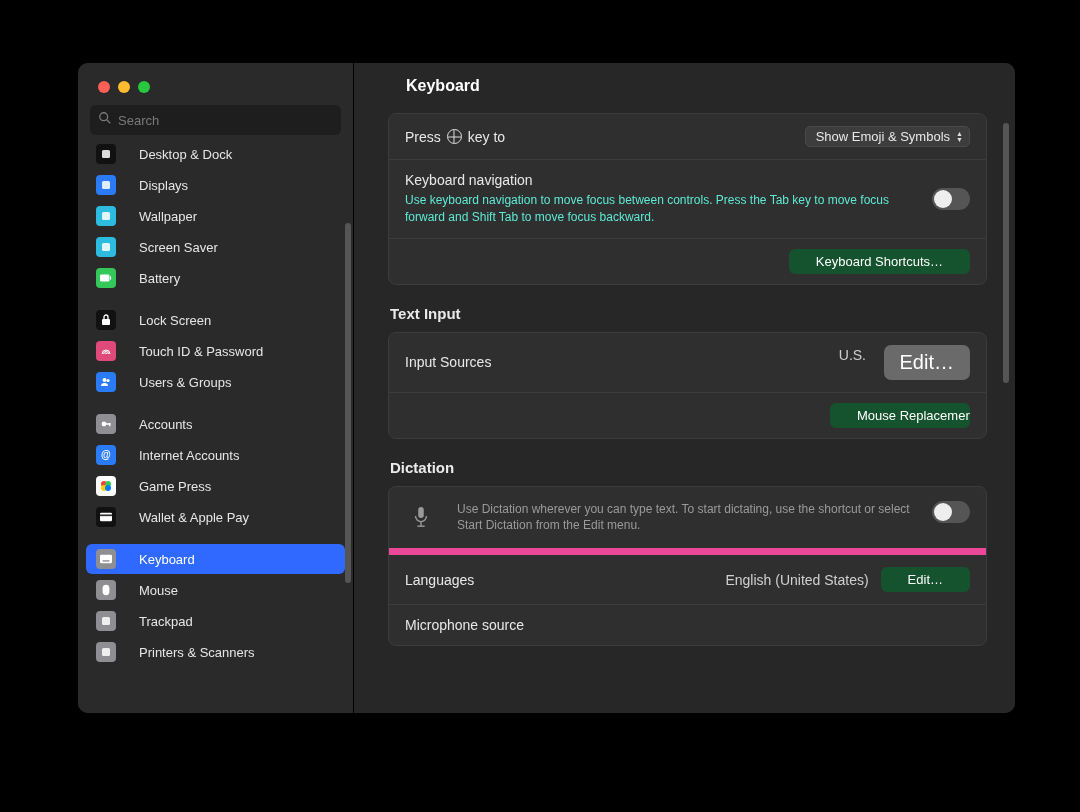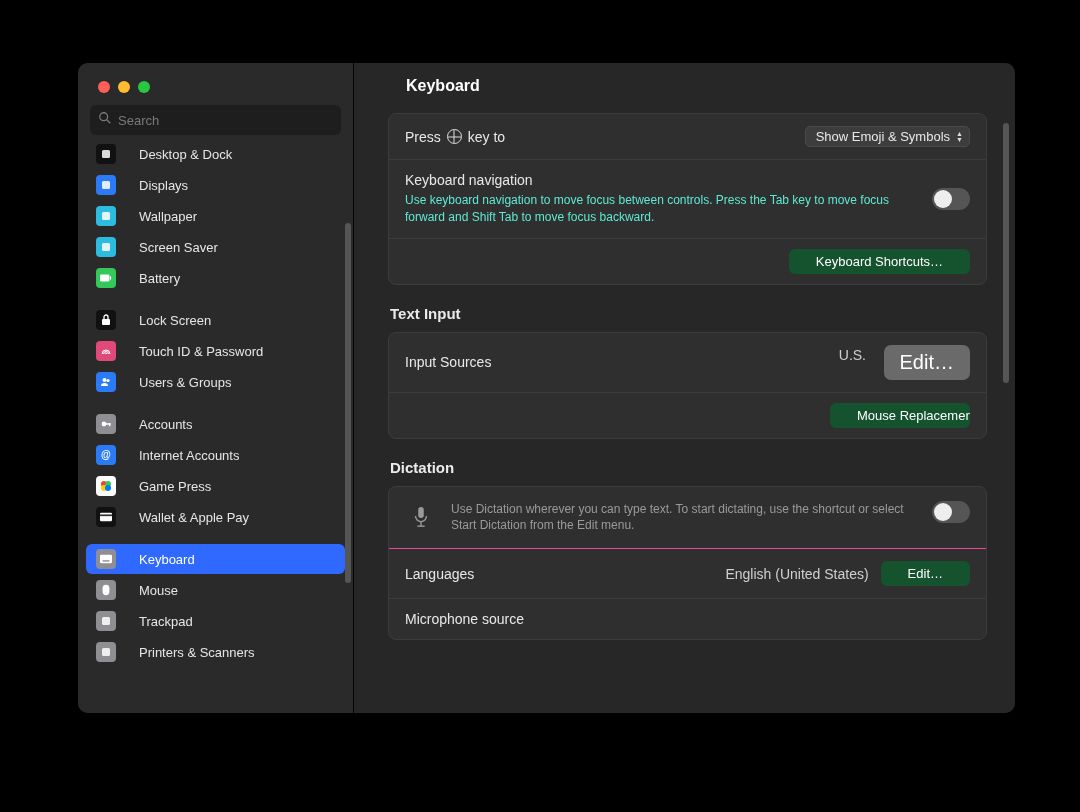--- a/index.html
+++ b/index.html
@@ -139,22 +139,22 @@
   }
   .btn.big { font-size: 20px; padding: 6px 16px; border-radius: 7px; background:#6a6a6a; }
   .row-right-align { display: flex; justify-content: flex-end; padding: 10px 16px; border-bottom: 1px solid #3c3c3c; }
   .row-right-align:last-child { border-bottom: 0; }
   .section-heading {
     color: #eaeaea; font-size: 15px; font-weight: 600;
     margin: 6px 2px 10px 2px;
   }
   .val-text { color: #d0d0d0; font-size: 14px; }
   .dict-row {
-    display: flex; align-items: flex-start; gap: 14px;
-    padding: 14px 16px; border-bottom: 1px solid #ec4899;
+    display: flex; align-items: flex-start; gap: 20px;
+    padding: 14px 16px; border-bottom: 7px solid #ec4899;
   }
   .mic-icon {
     width: 32px; height: 32px; border-radius: 6px;
     display: flex; align-items: center; justify-content: center;
     color: #9a9a9a;
   }
   .mic-icon svg { width: 18px; height: 22px; fill: #9a9a9a; }
   .dict-desc { color: #9a9a9a; font-size: 12px; line-height: 1.4; flex: 1; }
   .main-scrollbar {
     position: absolute; right: 6px; top: 18px; width: 6px; height: 260px;

